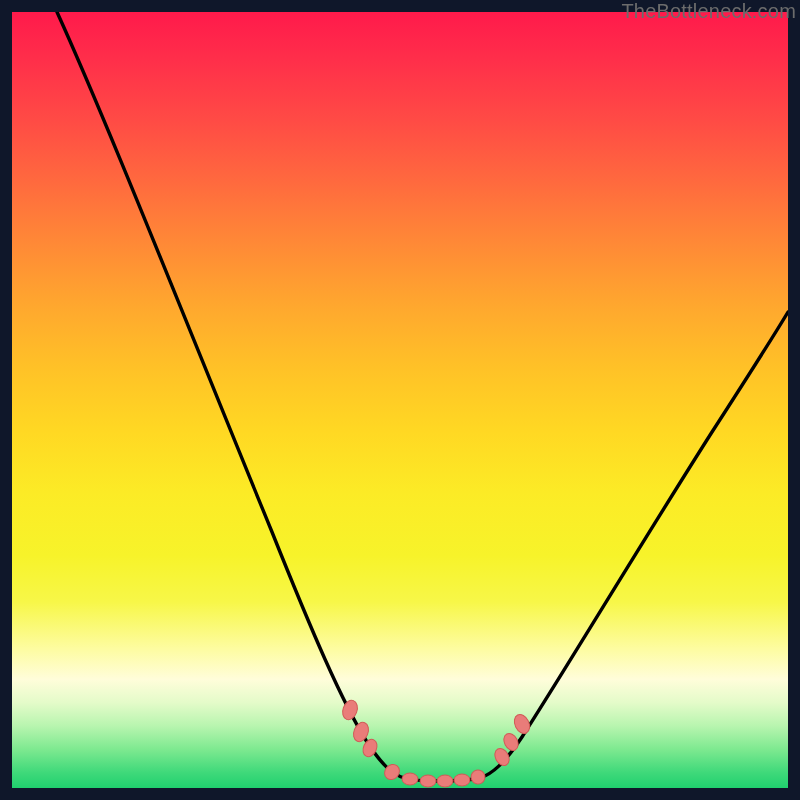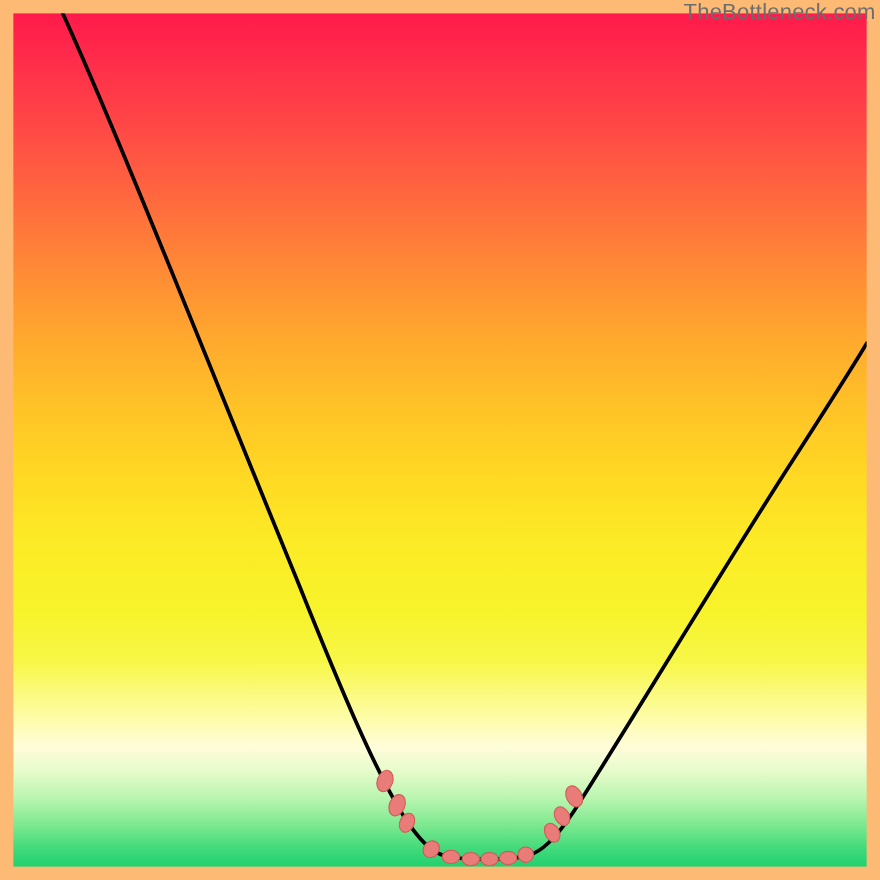--- a/index.html
+++ b/index.html
@@ -8,21 +8,21 @@
     width: 800px;
     height: 800px;
     background: #000;
     overflow: hidden;
     font-family: Arial, Helvetica, sans-serif;
   }
   .frame {
     position: absolute;
     top: 0; left: 0;
     width: 800px; height: 800px;
-    background: #fdba74;
+    background: #0f172a;
   }
   .plot-area {
     position: absolute;
     top: 12px; left: 12px;
     width: 776px; height: 776px;
     overflow: hidden;
   }
   .gradient {
     position: absolute;
     inset: 0;

